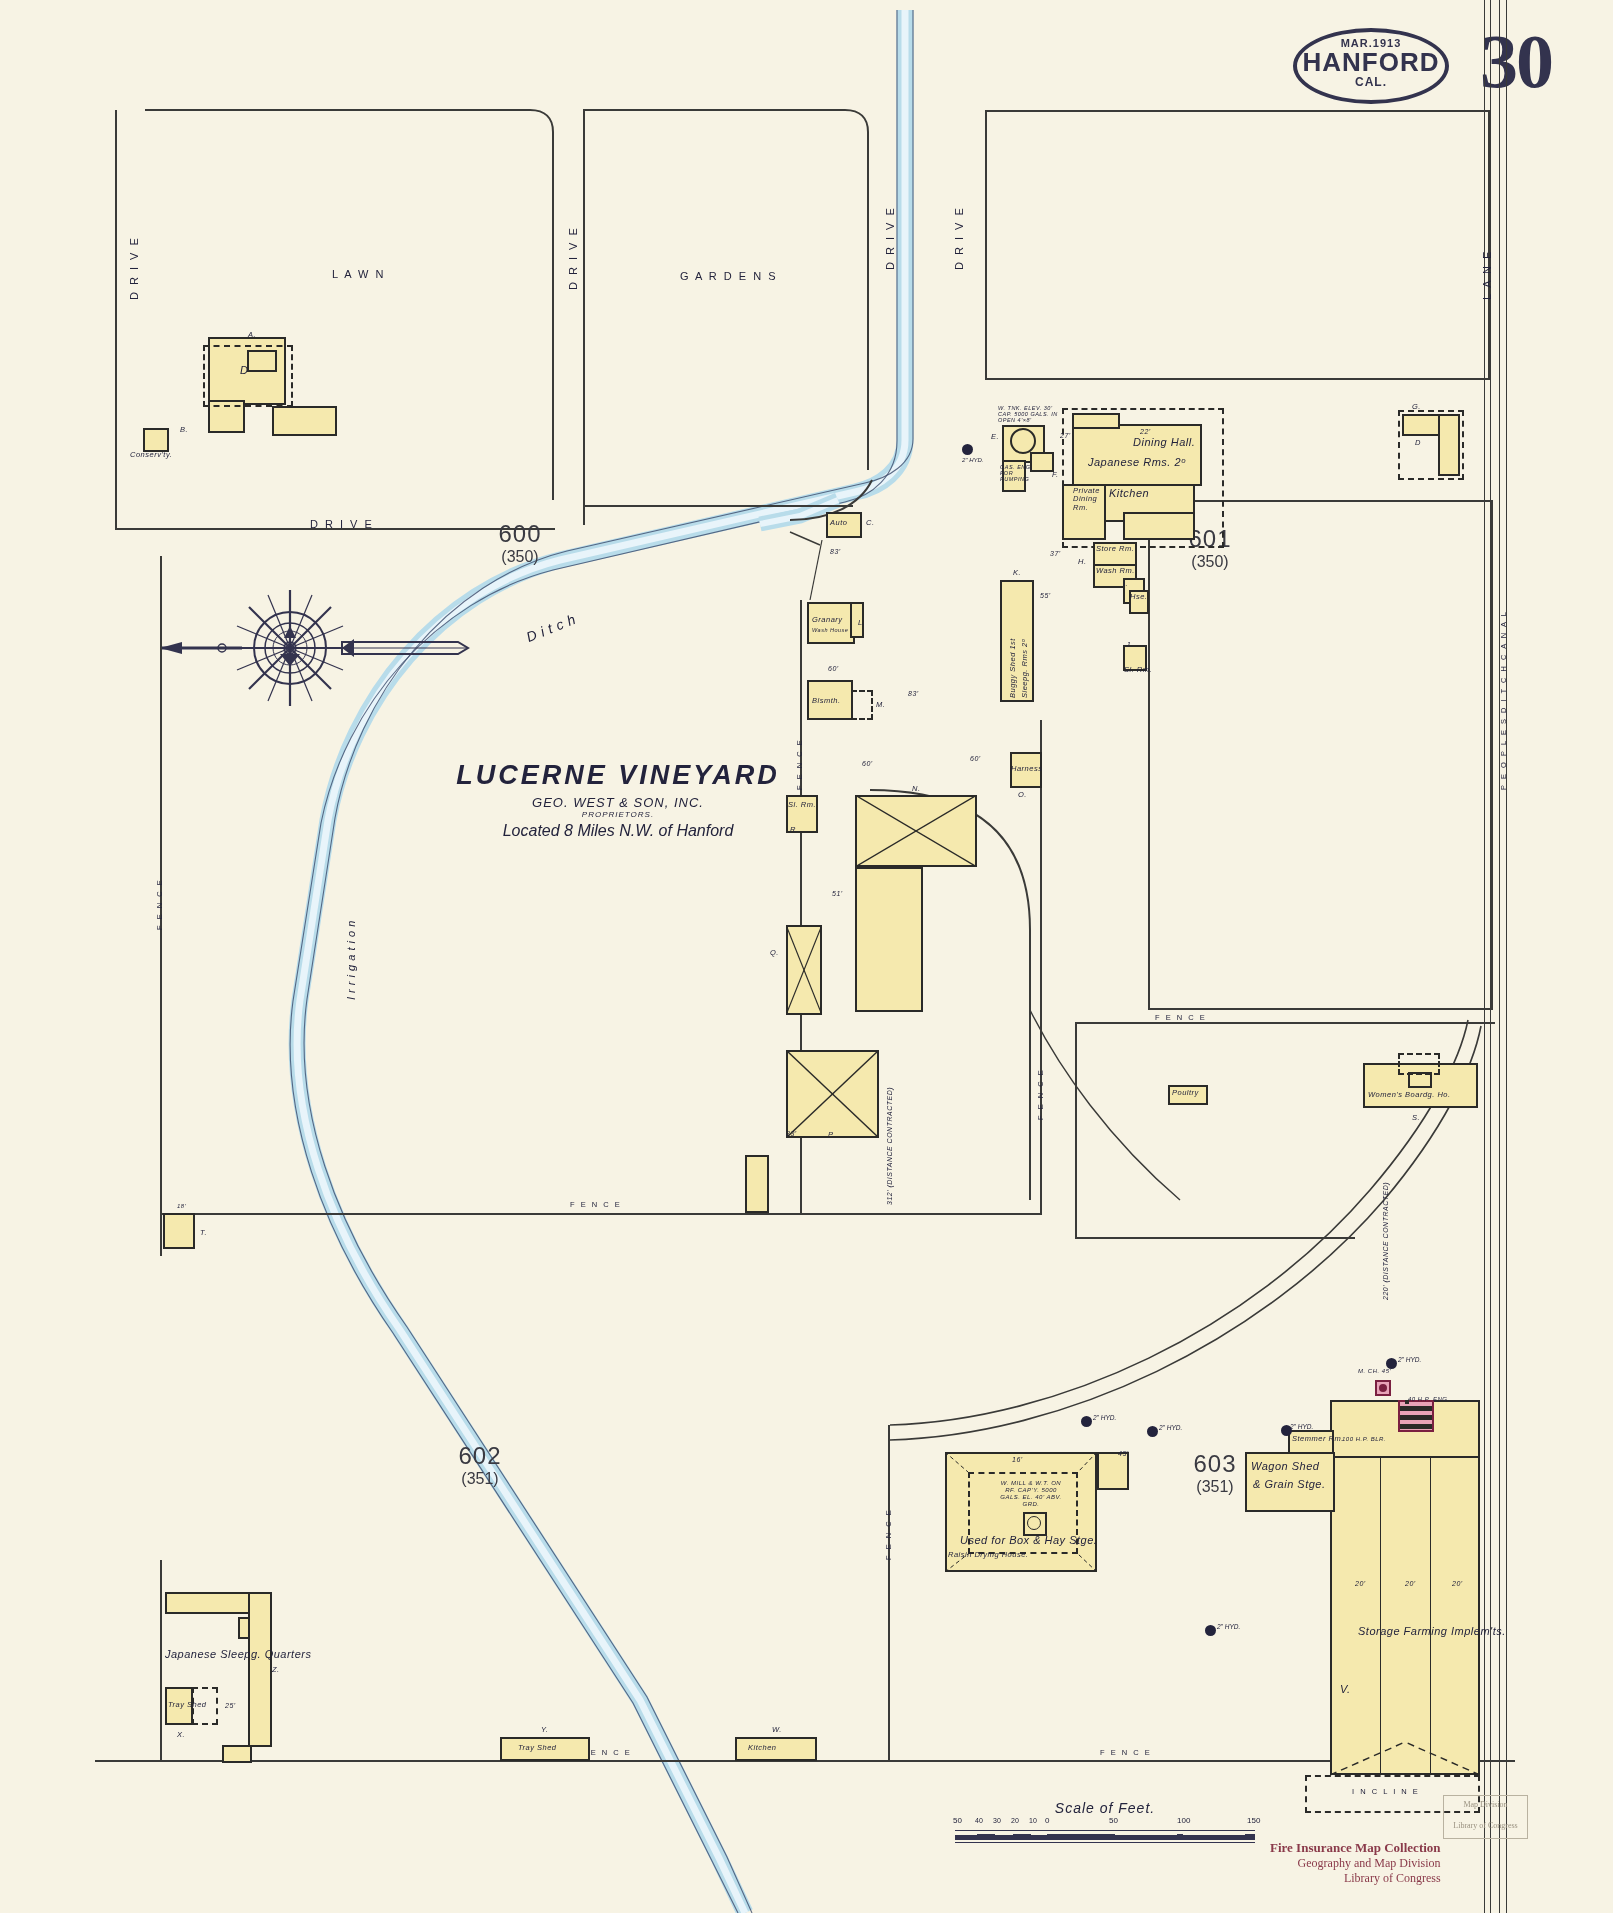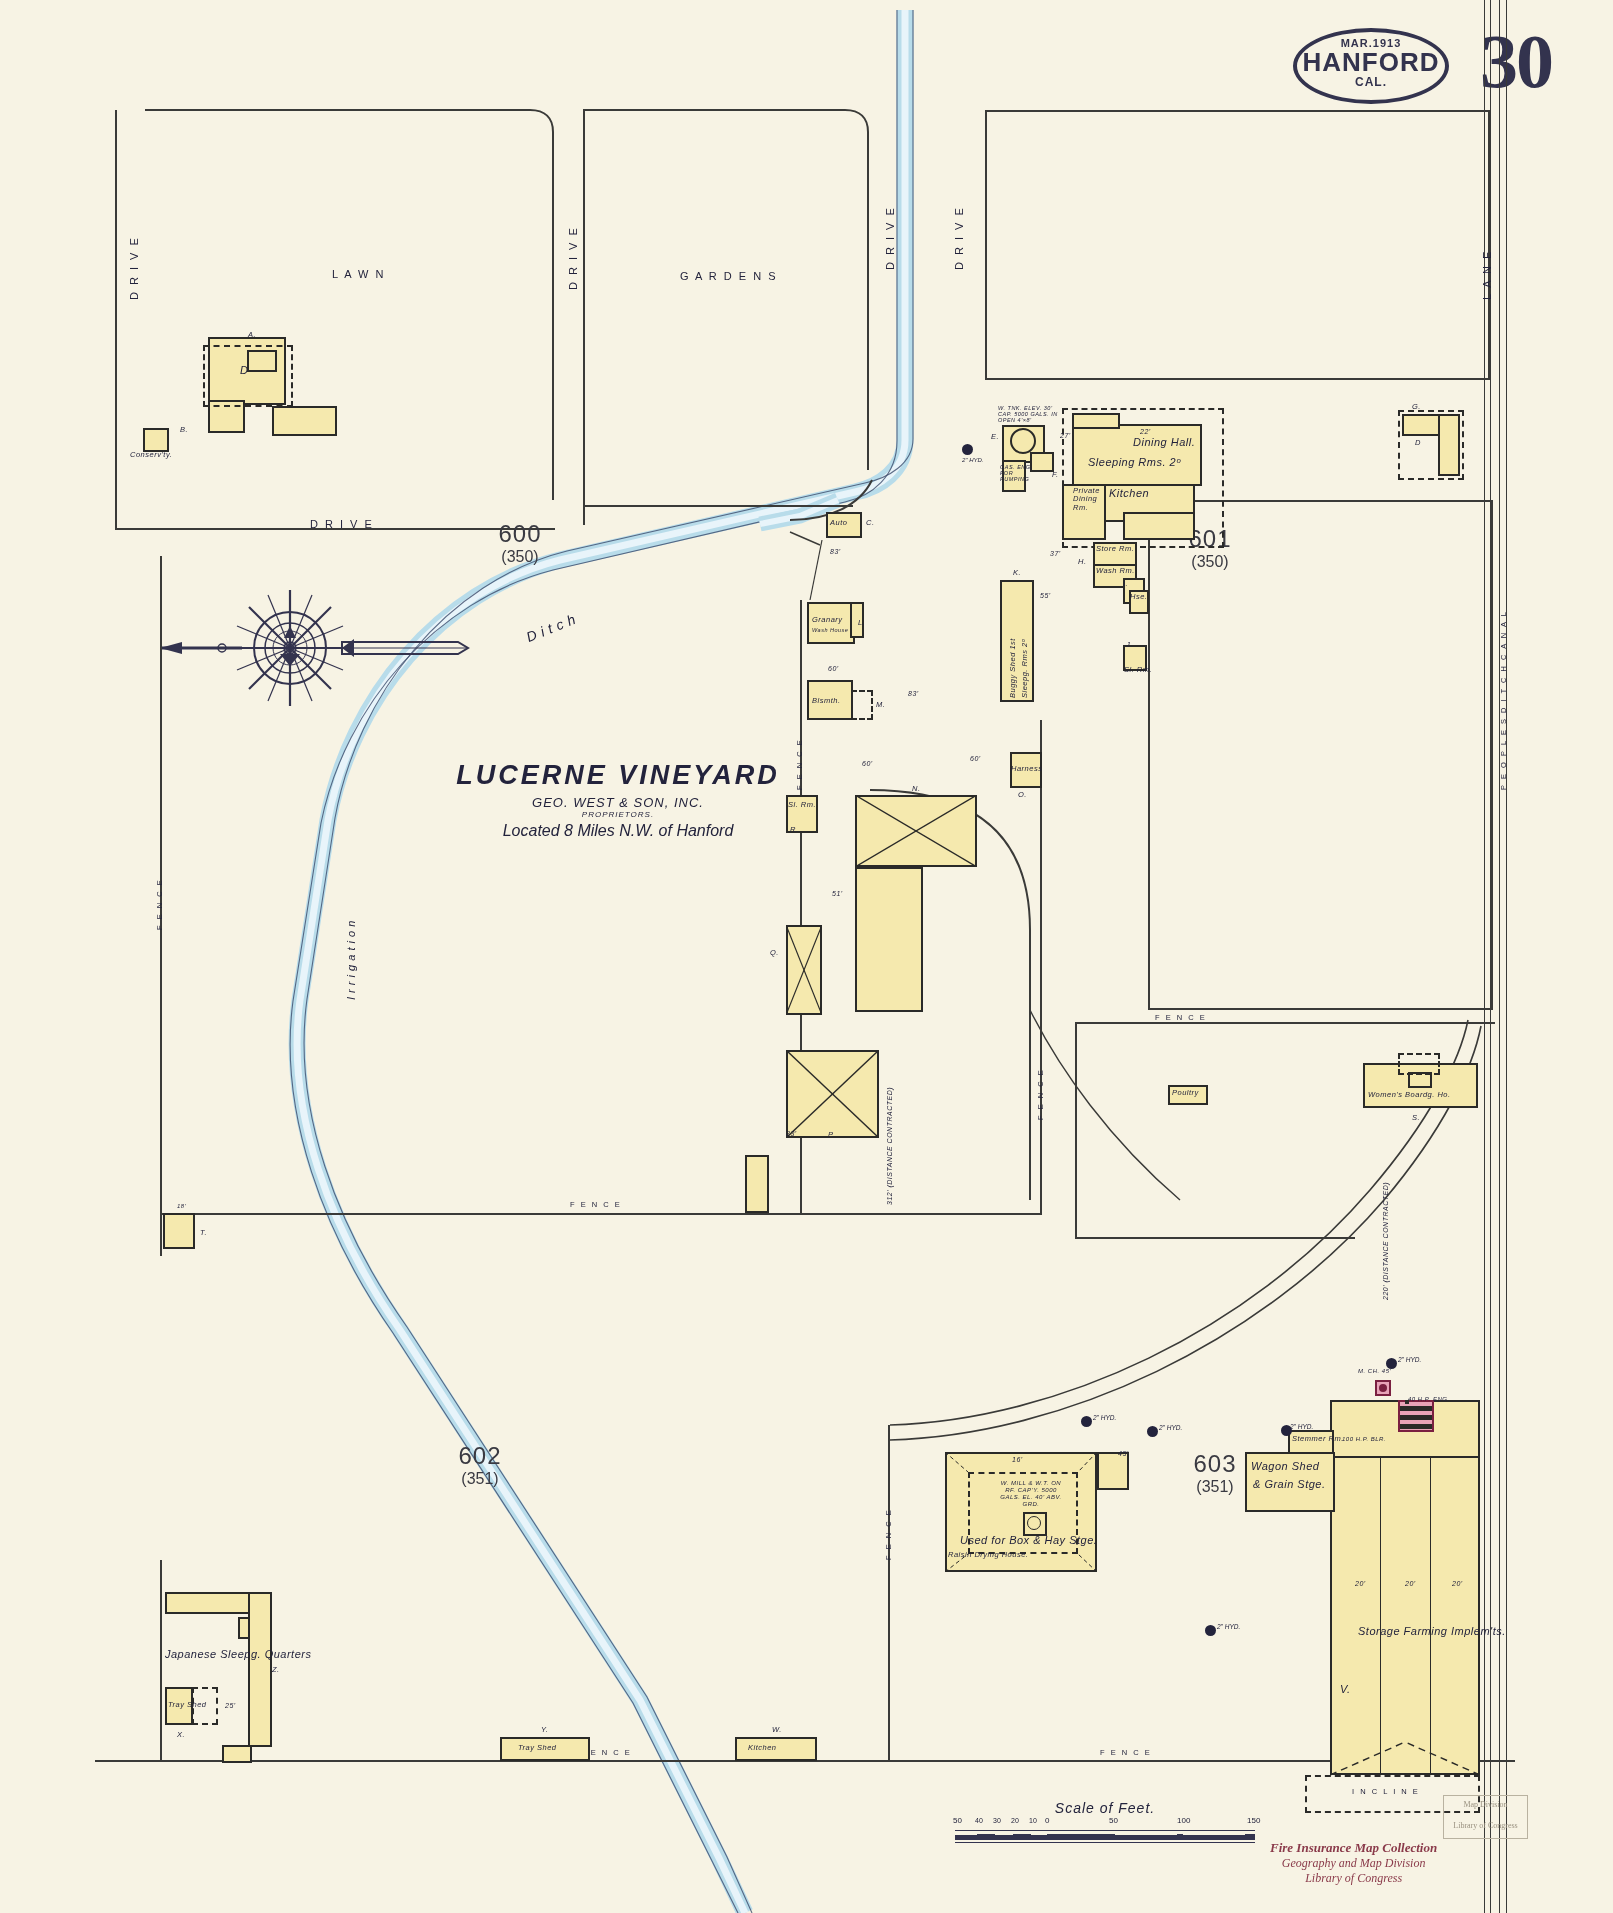--- a/index.html
+++ b/index.html
@@ -78,22 +78,22 @@
   #notes{position:absolute;left:440px;top:858px;width:370px;color:#23233c;
          font-size:8.5px;font-style:italic;line-height:1.45;letter-spacing:.3px;}
   
   #scalewrap{position:absolute;left:955px;top:1800px;width:300px;color:#23233c;}
   #scalewrap .cap{font-size:14px;text-align:center;font-style:italic;letter-spacing:1px;}
   .scaleticks{position:relative;height:12px;font-size:8px;}
   .scaleticks span{position:absolute;}
   .scalebar{position:relative;height:12px;margin-top:2px;}
   .scalebar div{position:absolute;top:0;height:11px;}
   
-  #locstamp{position:absolute;left:1270px;top:1840px;text-align:center;color:#8a3a4a;
-            font-family:"Liberation Serif",serif;line-height:1.25;font-style:italic;}
+  #locstamp{position:absolute;left:1270px;top:1840px;text-align:right;color:#8a3a4a;
+            font-family:"Liberation Serif",serif;line-height:1.25;}
   #locstamp .l1{font-size:13px;font-weight:bold;}
   #locstamp .l2{font-size:12px;}
   #locstamp .l3{font-size:12px;}
   #locbox{position:absolute;left:1443px;top:1795px;width:85px;height:44px;
           border:1px solid #b9b2a0;color:#9a9280;font-size:8px;text-align:center;
           font-family:"Liberation Serif",serif;padding-top:4px;box-sizing:border-box;}
   
   .hyd{position:absolute;width:11px;height:11px;border-radius:50%;background:#23233c;}
   .hydlbl{position:absolute;font-size:8px;font-style:italic;color:#23233c;white-space:nowrap;}
 </style>
@@ -272,21 +272,21 @@
   <span class="lbl mini" style="left:830px;top:518px;">Auto</span>
   <span class="lbl mini" style="left:866px;top:518px;">C.</span>
 
   <div class="dash" style="left:1062px;top:408px;width:162px;height:140px;"></div>
   <div class="bldg" style="left:1072px;top:424px;width:130px;height:62px;"></div>
   <div class="bldg" style="left:1072px;top:413px;width:48px;height:16px;"></div>
   <div class="bldg" style="left:1062px;top:484px;width:133px;height:38px;"></div>
   <div class="bldg" style="left:1062px;top:484px;width:44px;height:56px;"></div>
   <div class="bldg" style="left:1123px;top:512px;width:72px;height:28px;"></div>
   <span class="lbl sm" style="left:1133px;top:436px;">Dining Hall.</span>
-  <span class="lbl sm" style="left:1088px;top:456px;">Sleeping Rms. 2ᵒ</span>
+  <span class="lbl sm" style="left:1088px;top:456px;">Japanese Rms. 2ᵒ</span>
   <span class="lbl sm" style="left:1109px;top:487px;">Kitchen</span>
   <span class="lbl mini" style="left:1073px;top:487px;width:36px;white-space:normal;line-height:1.1;display:inline-block;">Private Dining Rm.</span>
   <span class="lbl mini" style="left:1052px;top:470px;">F.</span>
 
   <div class="bldg" style="left:1002px;top:425px;width:43px;height:38px;"></div>
   <div class="bldg" style="left:1030px;top:452px;width:24px;height:20px;"></div>
   <div class="bldg" style="left:1002px;top:460px;width:24px;height:32px;"></div>
   <div class="abs" style="left:1010px;top:428px;width:22px;height:22px;border:2px solid #2a2a28;border-radius:50%;"></div>
   <span class="lbl mini" style="left:998px;top:405px;width:60px;white-space:normal;line-height:1.1;display:inline-block;font-size:5.5px;">W. TNK. ELEV. 30' CAP. 5000 GALS. IN OPEN 4'×8'</span>
   <span class="lbl mini" style="left:1000px;top:464px;width:40px;white-space:normal;line-height:1.1;display:inline-block;font-size:5.5px;">GAS. ENG. FOR PUMPING</span>

